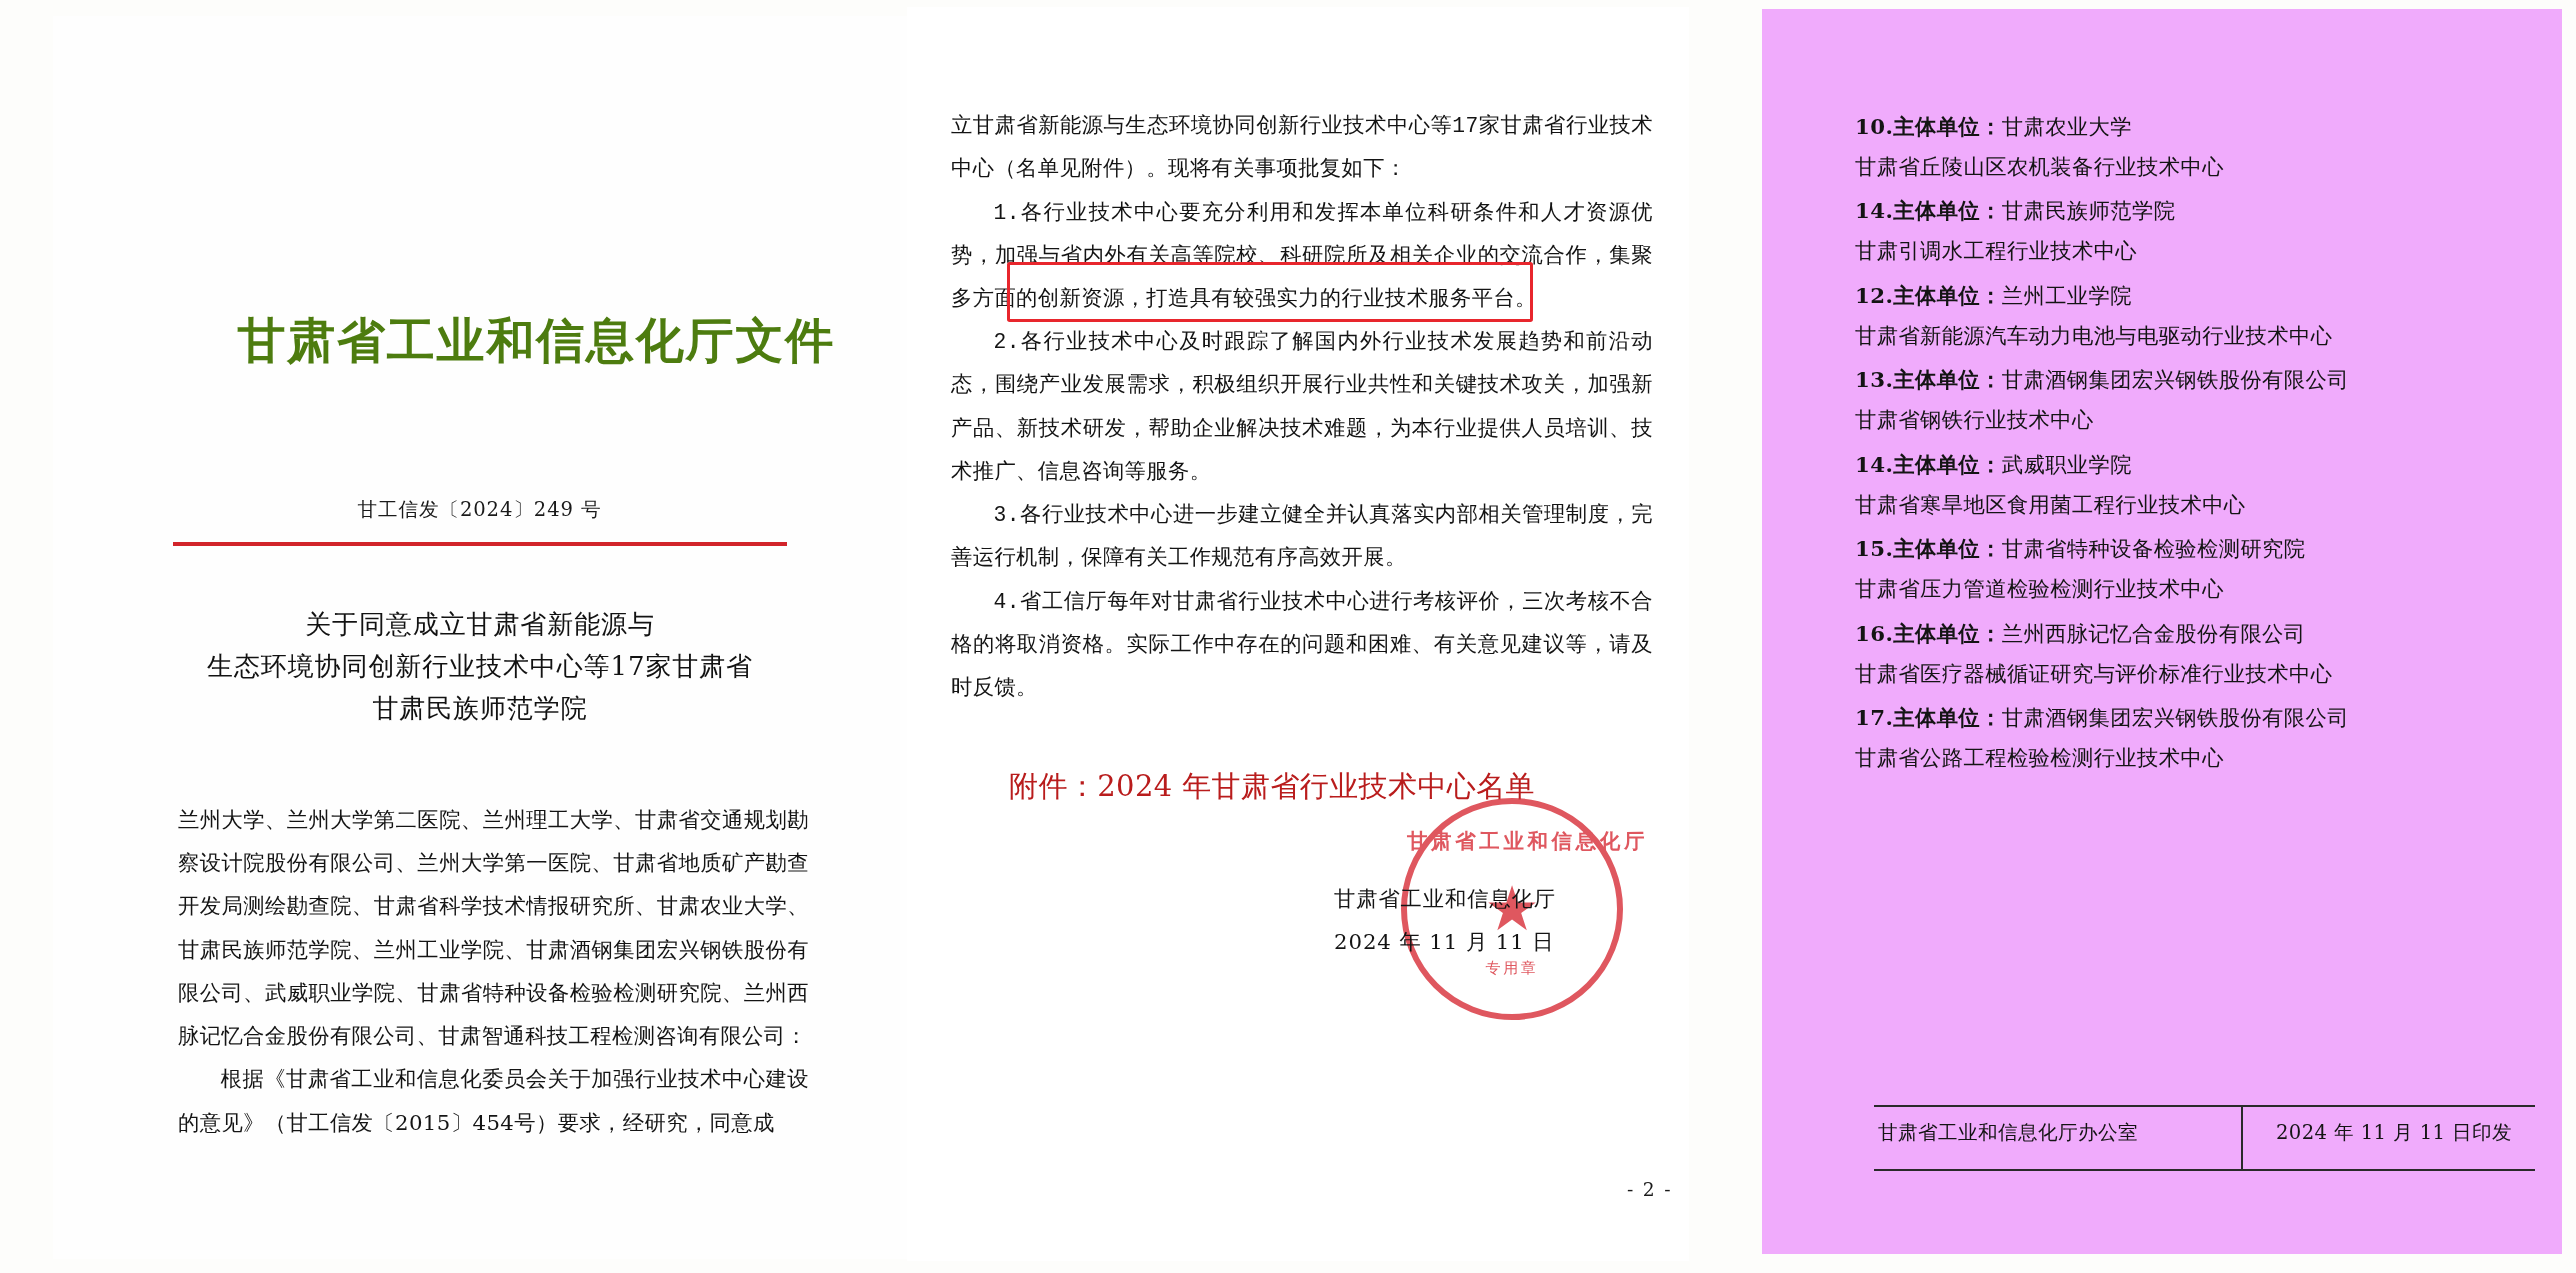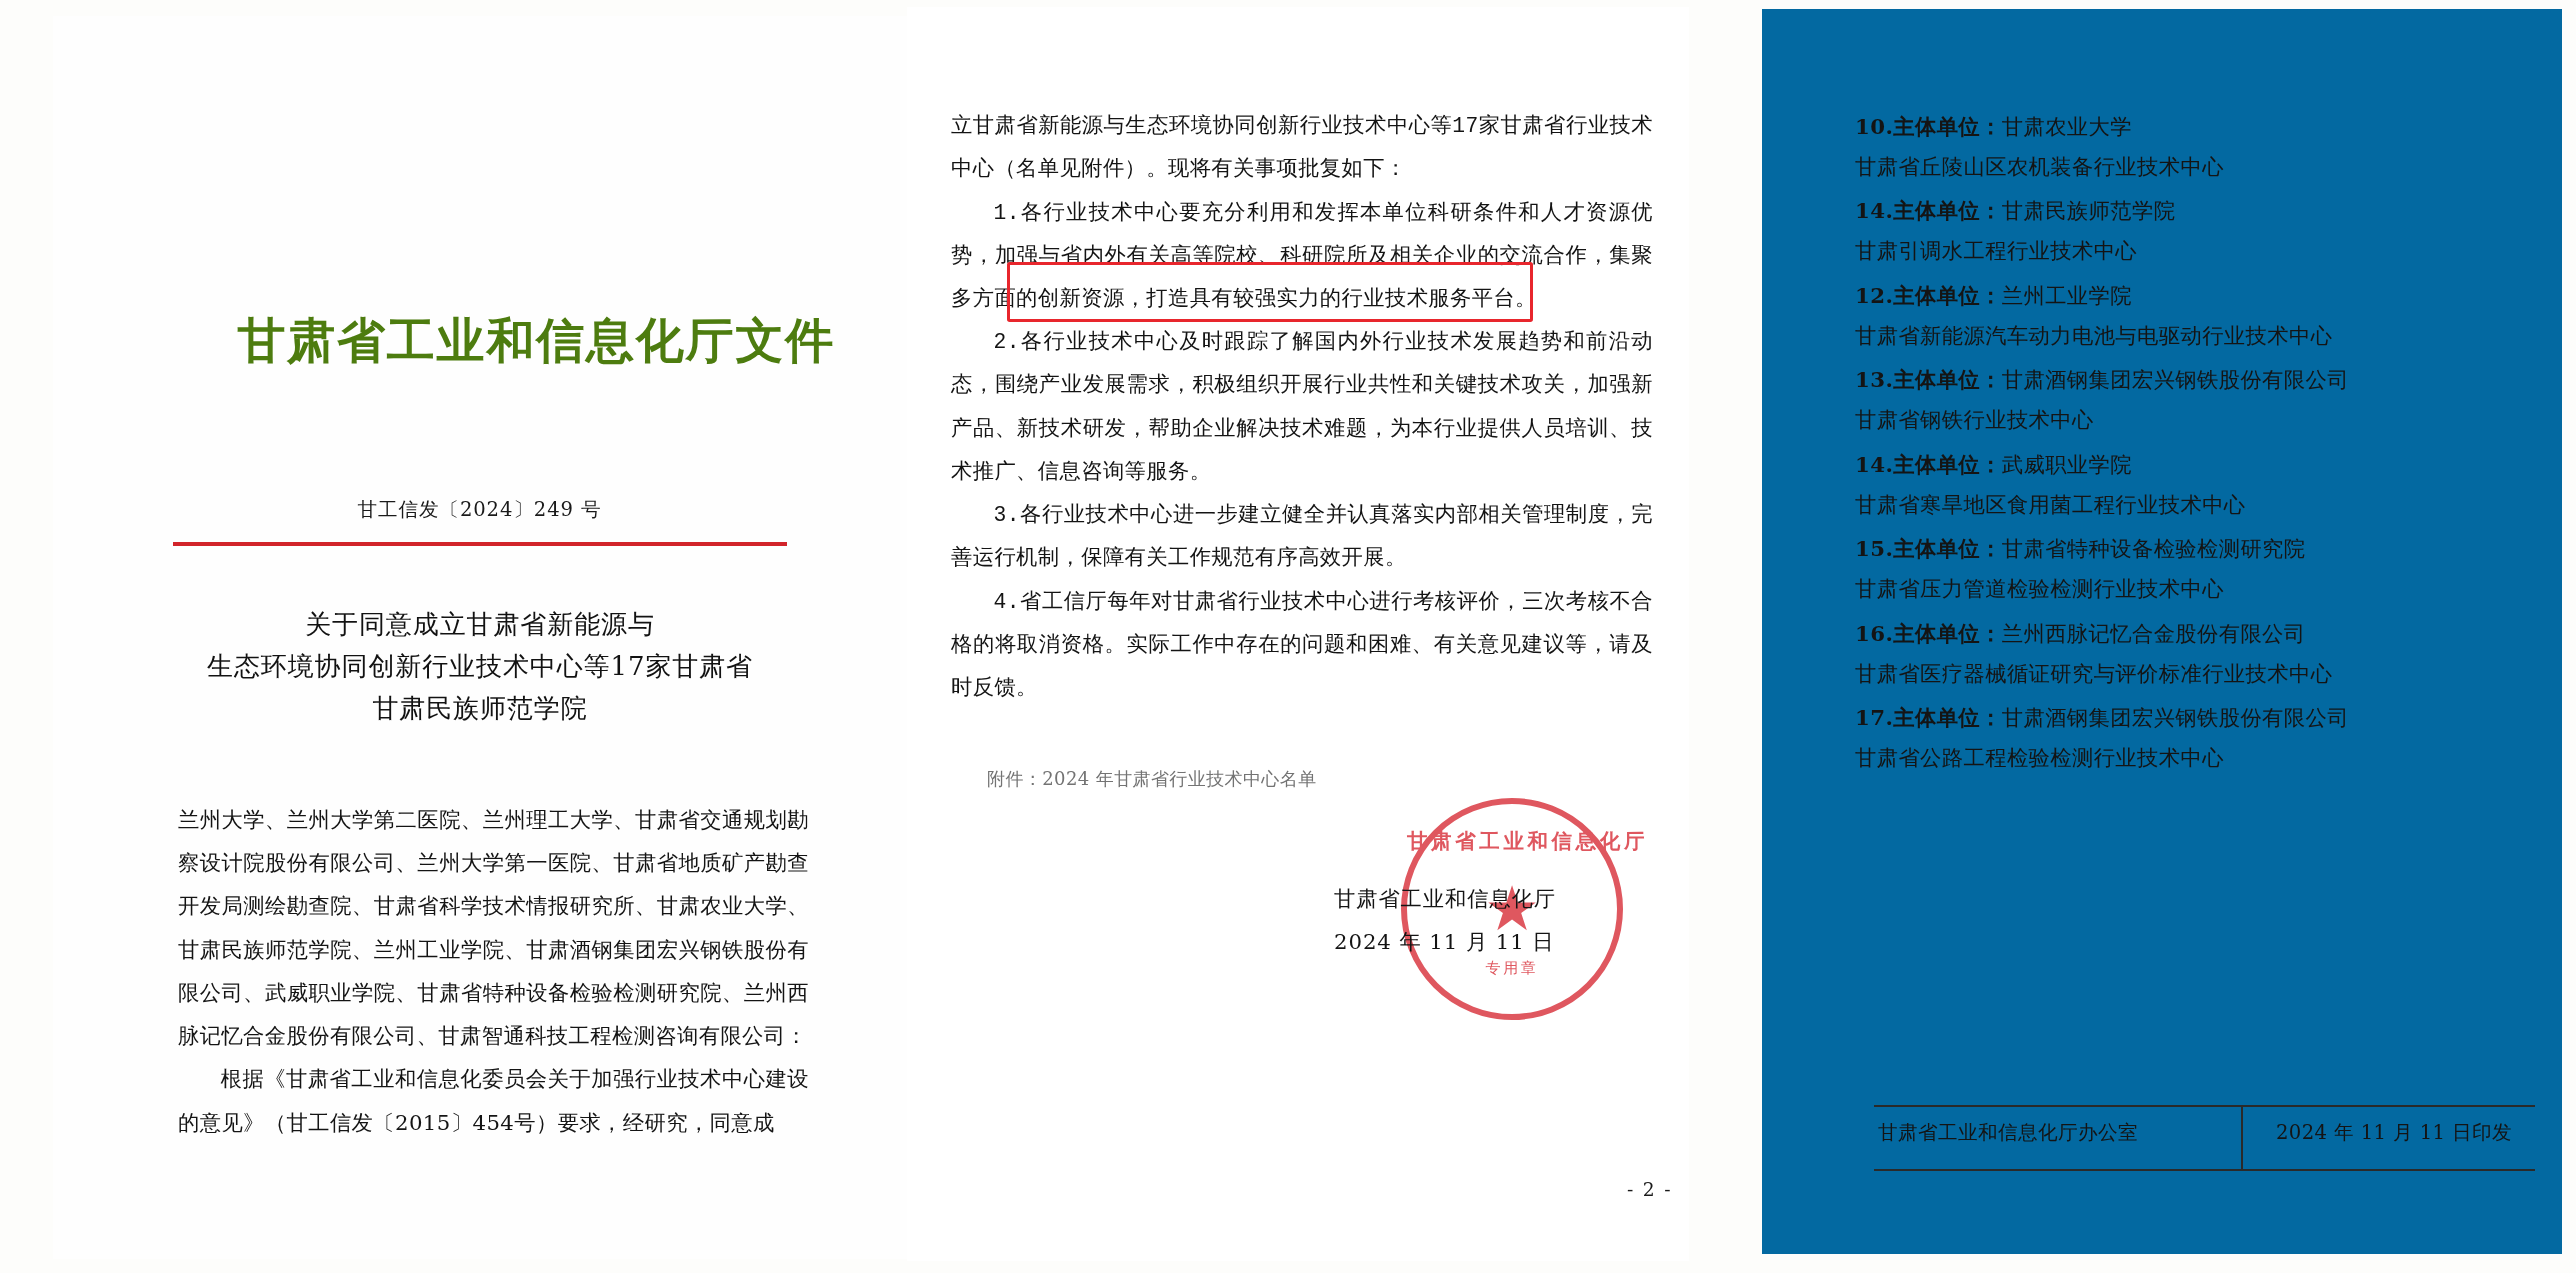--- a/index.html
+++ b/index.html
@@ -33,21 +33,21 @@
     background: #fefefe;
   }
   .page2 {
     left: 907px; top: 7.1px;
     width: 782px; height: 1254px;
     background: #ffffff;
   }
   .page3 {
     left: 1762px; top: 9px;
     width: 800px; height: 1245px;
-    background: #0369a1;
+    background: #f0abfc;
   }
 
   
   .doc-title {
     position: absolute;
     left: 71px; top: 293px;
     width: 711px;
     text-align: right;
     color: #4d7c0f;
     font-family: Liberation Serif, serif;
@@ -109,22 +109,22 @@
     text-justify: inter-ideograph;
     color: #141414;
     letter-spacing: 0.4px;
     font-family: Liberation Mono, monospace;
   }
   .p2-body p { margin: 0; }
   .p2-attach {
     position: absolute;
     left: 44px; top: 760px;
     width: 702px;
-    font-size: 18px;
-    color: #737373;
+    font-size: 29px;
+    color: #b91c1c;
     letter-spacing: 0.4px;
     text-indent: 2em;
   }
   .signature {
     position: absolute;
     left: 427px; top: 871px;
     width: 320px;
     font-size: 21.3px;
     line-height: 2.0;
     color: #141414;

